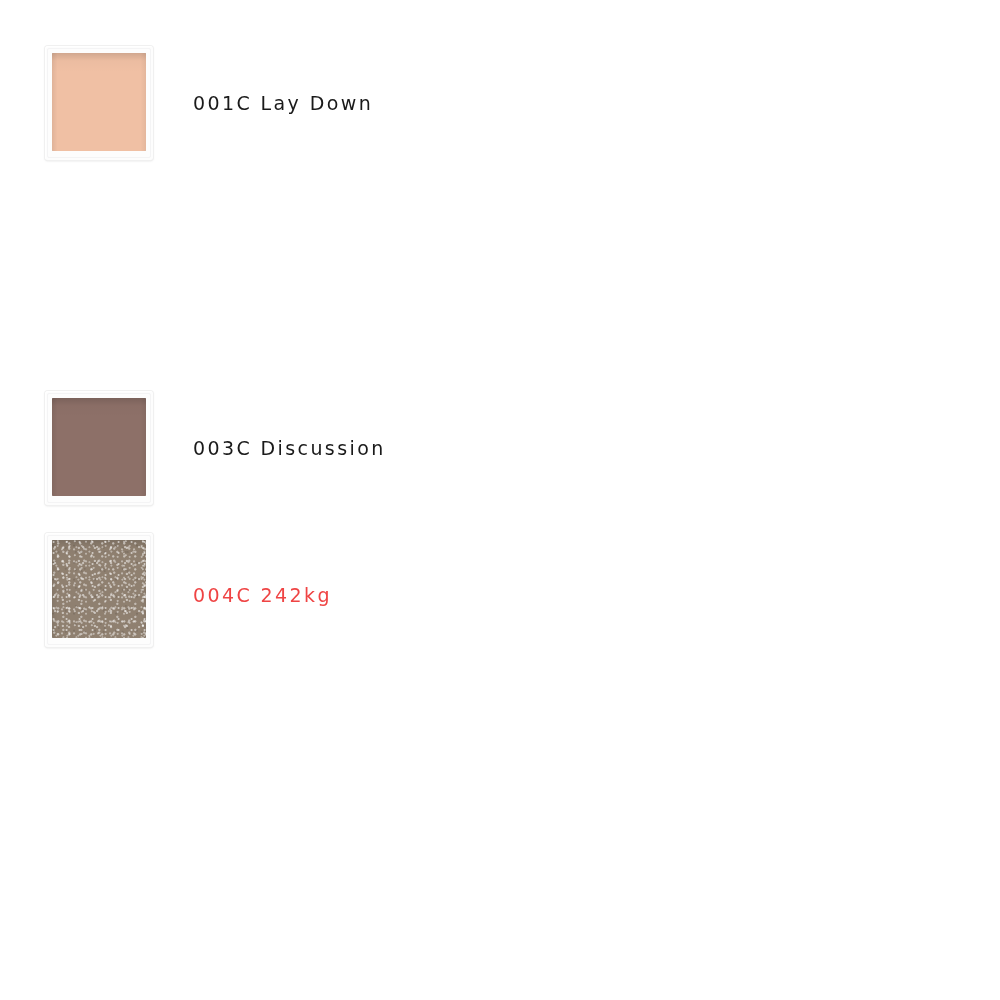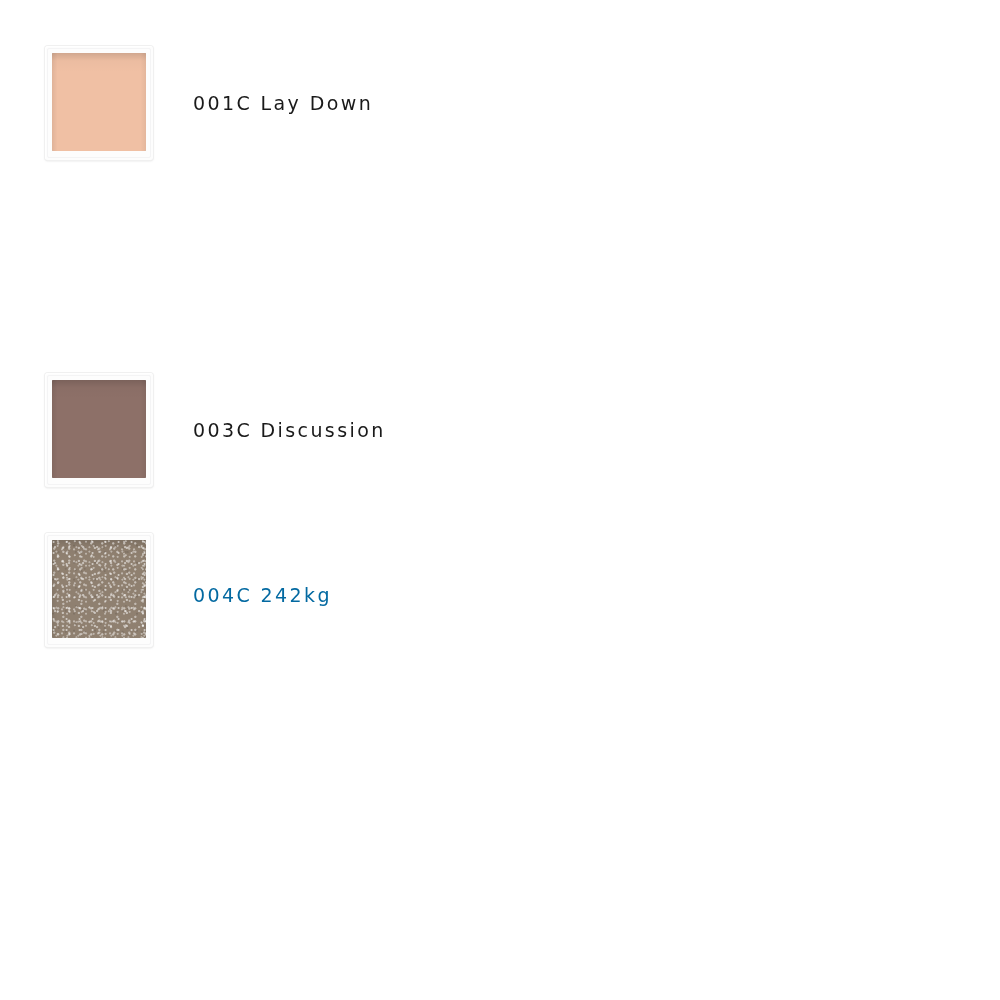--- a/index.html
+++ b/index.html
@@ -137,33 +137,33 @@
     <div class="swatch-row" style="top: 43px;">
       <div class="swatch-frame" style="background: rgb(253, 253, 253);">
         <div class="swatch-pan">
           <div class="pan-color" style="background: rgb(240, 192, 164);"></div>
           <div class="pan-shade"></div>
           <div class="pan-shimmer"></div>
         </div>
       </div>
       <div class="swatch-label" style="color: rgb(26, 26, 26);">001C  Lay Down</div>
     </div>
-    <div class="swatch-row" style="top: 370px; text-align: center;">
+    <div class="swatch-row" style="top: 388px; text-align: center;">
       <div class="swatch-frame" style="background: rgb(253, 253, 253);">
         <div class="swatch-pan">
           <div class="pan-color" style="background: rgb(141, 112, 104);"></div>
           <div class="pan-shade"></div>
           <div class="pan-shimmer"></div>
         </div>
       </div>
       <div class="swatch-label" style="color: rgb(26, 26, 26);">003C  Discussion</div>
     </div>
     <div class="swatch-row" style="top: 530px;">
       <div class="swatch-frame" style="background: rgb(253, 253, 253);">
         <div class="swatch-pan is-shimmer">
           <div class="pan-color" style="background: rgb(143, 128, 112);"></div>
           <div class="pan-shade"></div>
           <div class="pan-shimmer"></div>
         </div>
       </div>
-      <div class="swatch-label" style="color: #0369a1; margin-top: 10px;">004C  242kg</div>
+      <div class="swatch-label" style="color: #ef4444; margin-top: 10px;">004C  242kg</div>
     </div>
   </div>
 
 </body></html>

